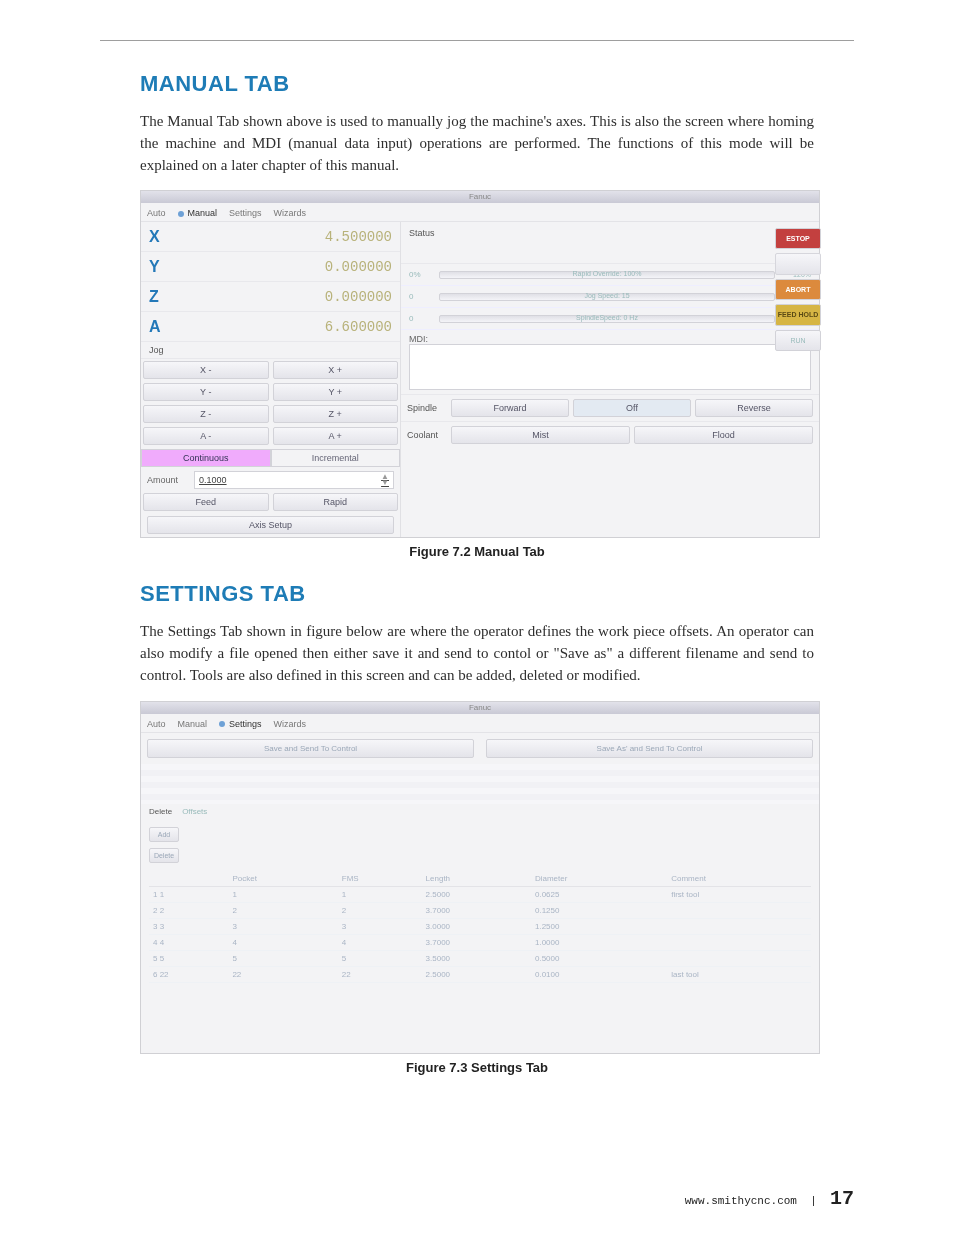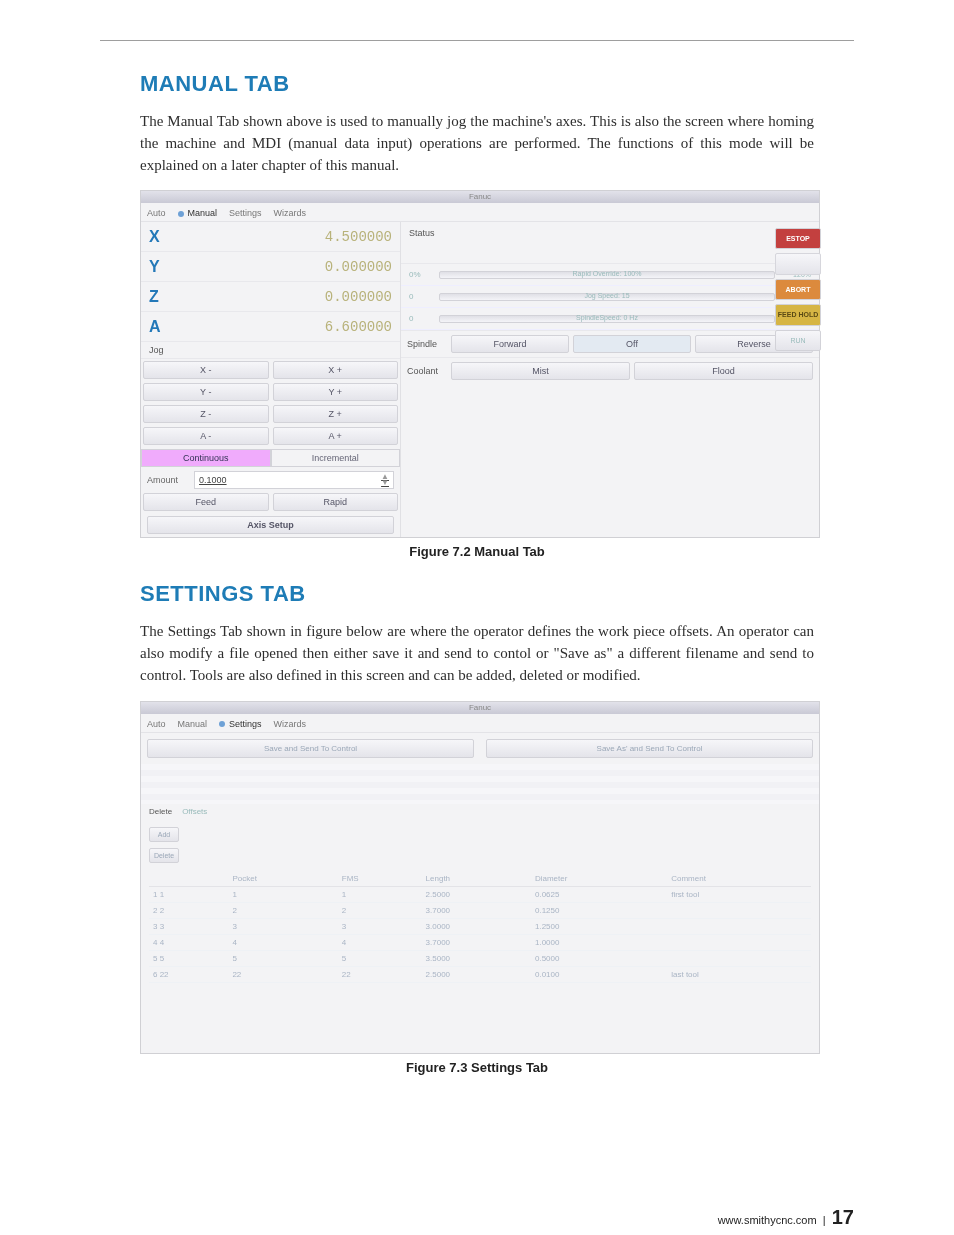--- a/index.html
+++ b/index.html
@@ -37,23 +37,23 @@
   .fig-caption {
     font-family: Arial, Helvetica, sans-serif;
     font-weight: bold;
     font-size: 13px;
     text-align: center;
     margin: 6px 0 22px 0;
     color: #222;
   }
   .footer {
     position: absolute;
-    bottom: 6px;
+    bottom: 25px;
     right: 100px;
-    font-family: Liberation Sans, sans-serif;
+    font-family: Liberation Mono, monospace;
     font-size: 11px;
     color: #222;
   }
   .footer .pnum { font-size: 20px; font-weight: bold; }
 
   
   .app {
     width: 680px;
     margin: 0 auto;
     background: #f3f3f5;
@@ -135,21 +135,20 @@
   }
   .spin .arrows { font-size: 8px; line-height: 6px; color: #999; }
   .wide-btn {
     background: linear-gradient(#f6f6f9, #e4e4ea);
     border: 1px solid #d2d2d8;
     border-radius: 2px;
     text-align: center;
     padding: 3px 0;
     margin: 3px 6px;
     color: #556;
-    font-weight: bold;
   }
 
   .status-block { padding: 6px 8px; height: 42px; border-bottom:1px solid #e8e8ec; }
   .status-title { font-size: 9px; color: #555; }
   .slider-row {
     display: flex; align-items: center;
     padding: 2px 8px;
     border-bottom: 1px solid #eef;
     height: 22px;
   }
@@ -331,20 +330,24 @@
                 <span class="cap">Jog Speed: 15</span>
               </div>
           <span class="pct">72</span>
         </div>
         <div class="slider-row">
           <span class="sl-label">0</span>
           <div class="track">
                 <span class="cap">SpindleSpeed: 0 Hz</span>
               </div>
           <span class="pct">500</span>
+        </div>
+        <div class="mdi-box">
+          <div>MDI:</div>
+          <div class="ta"></div>
         </div>
         <div class="spindle-row">
           <span class="lbl">Spindle</span>
           <div class="btn">Forward</div>
           <div class="btn sel">Off</div>
           <div class="btn">Reverse</div>
         </div>
         <div class="coolant-row">
           <span class="lbl">Coolant</span>
           <div class="btn">Mist</div>

